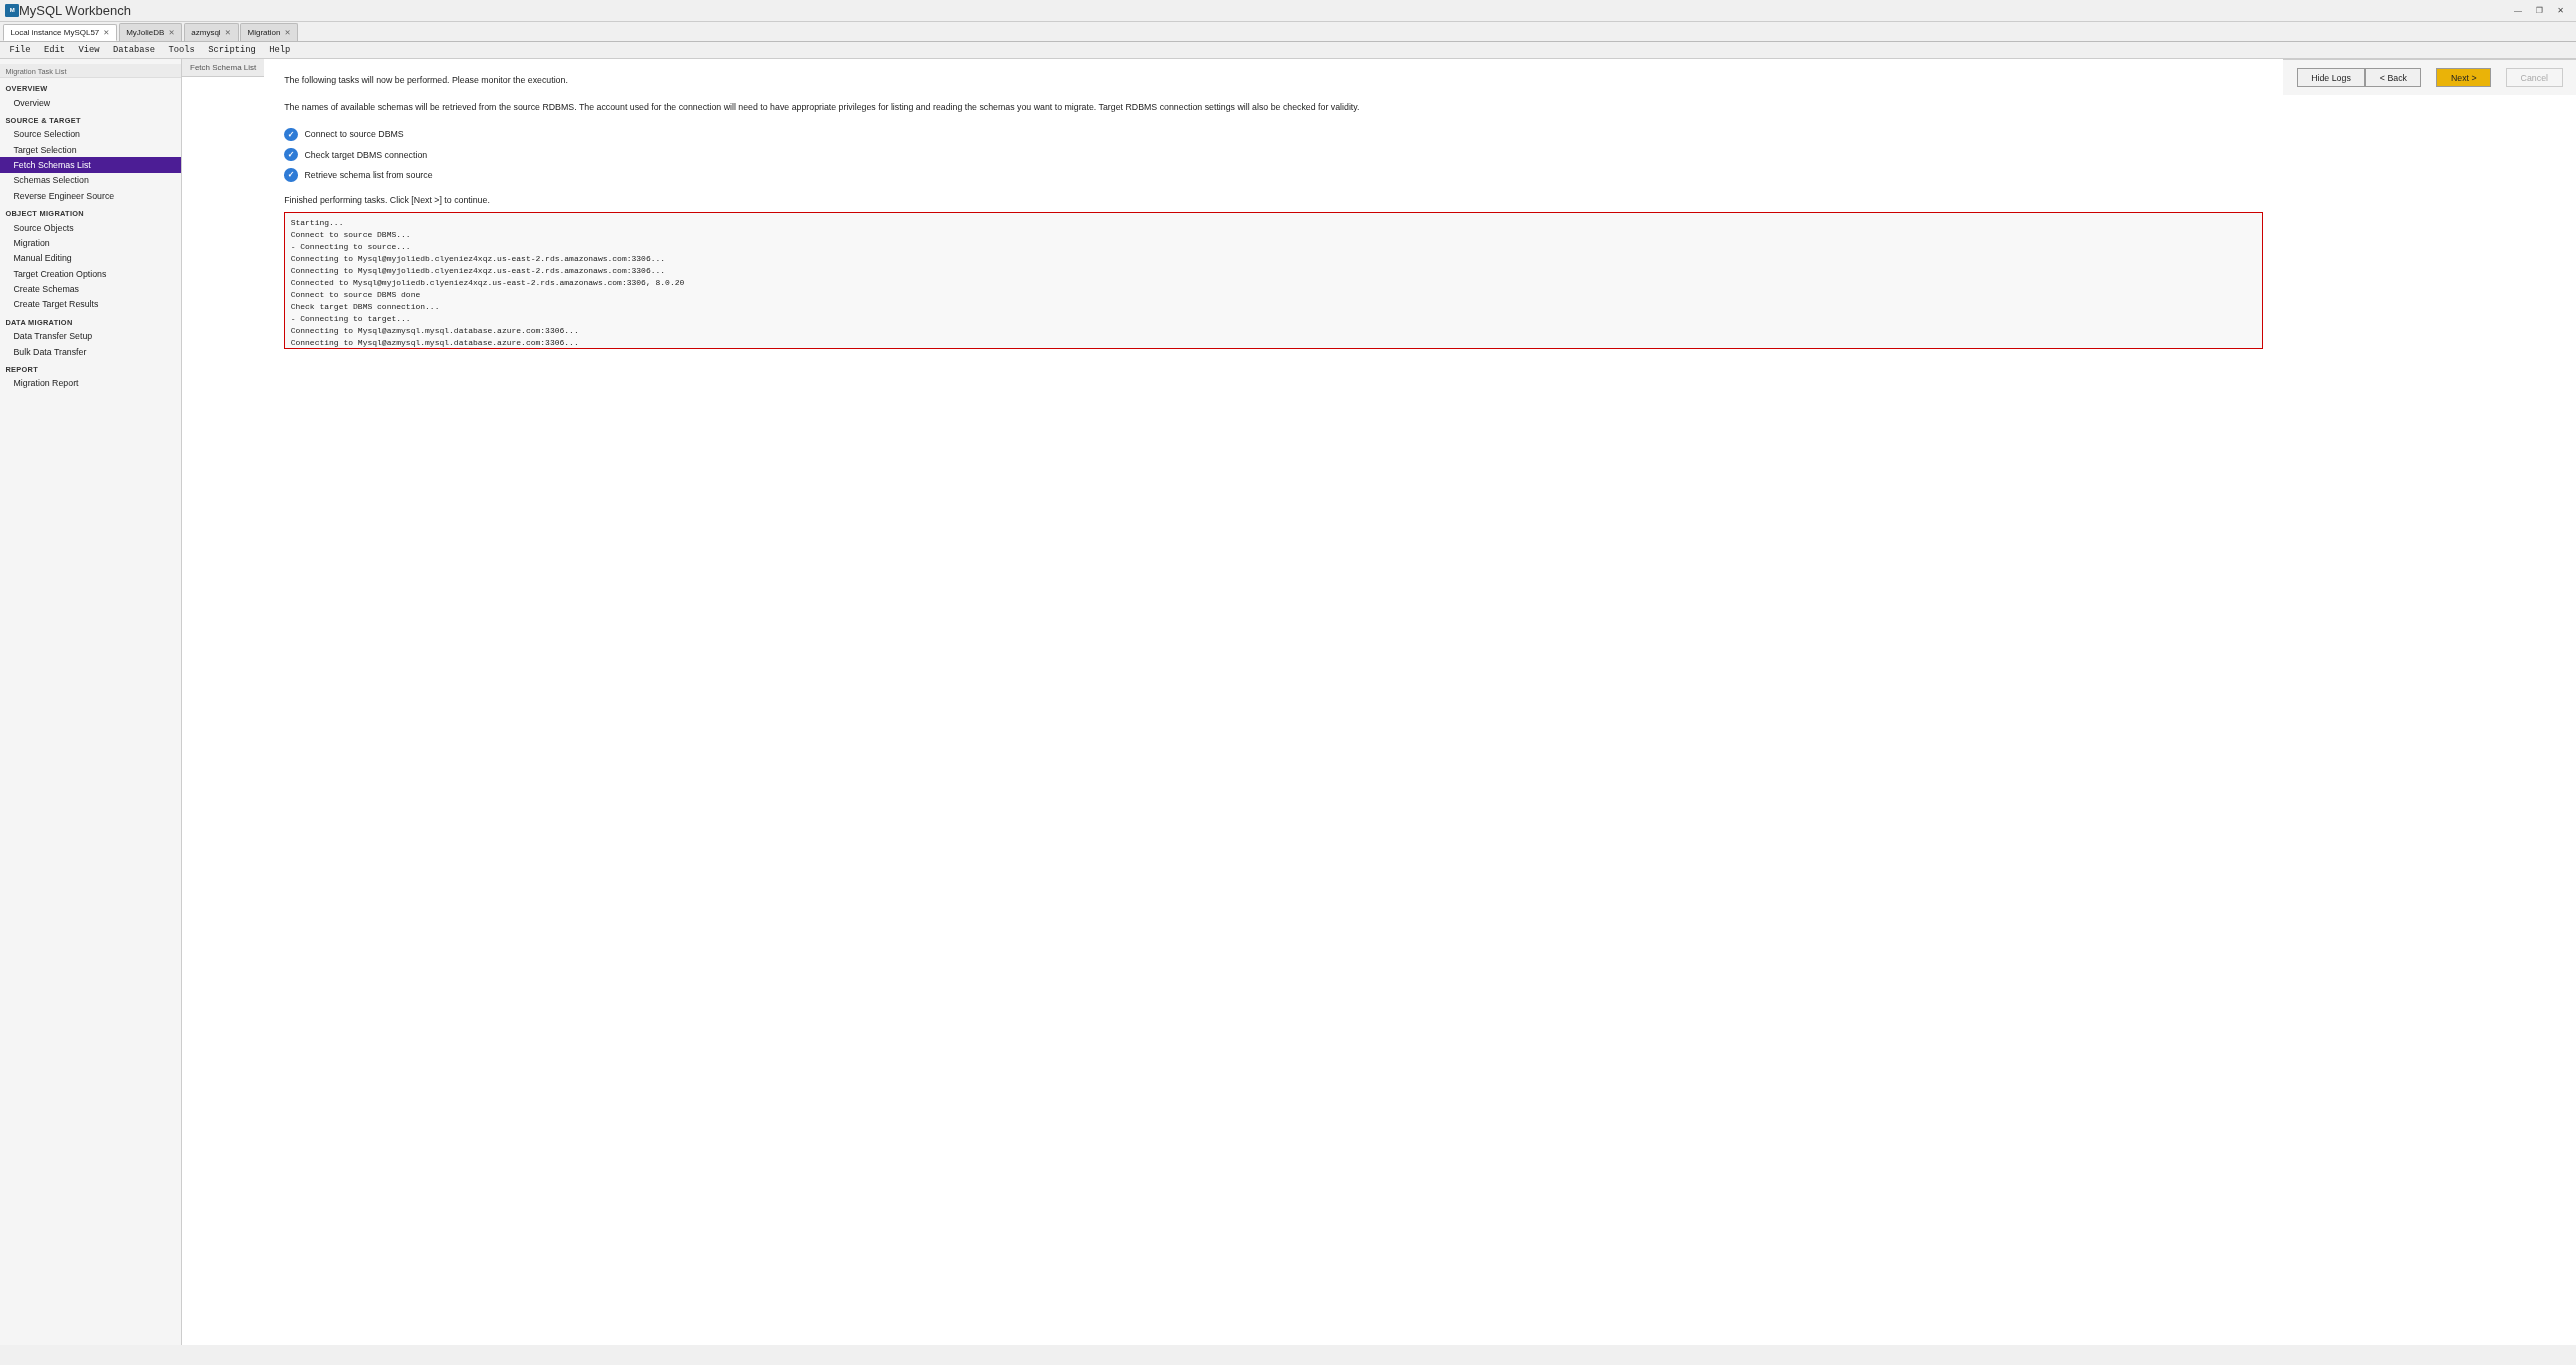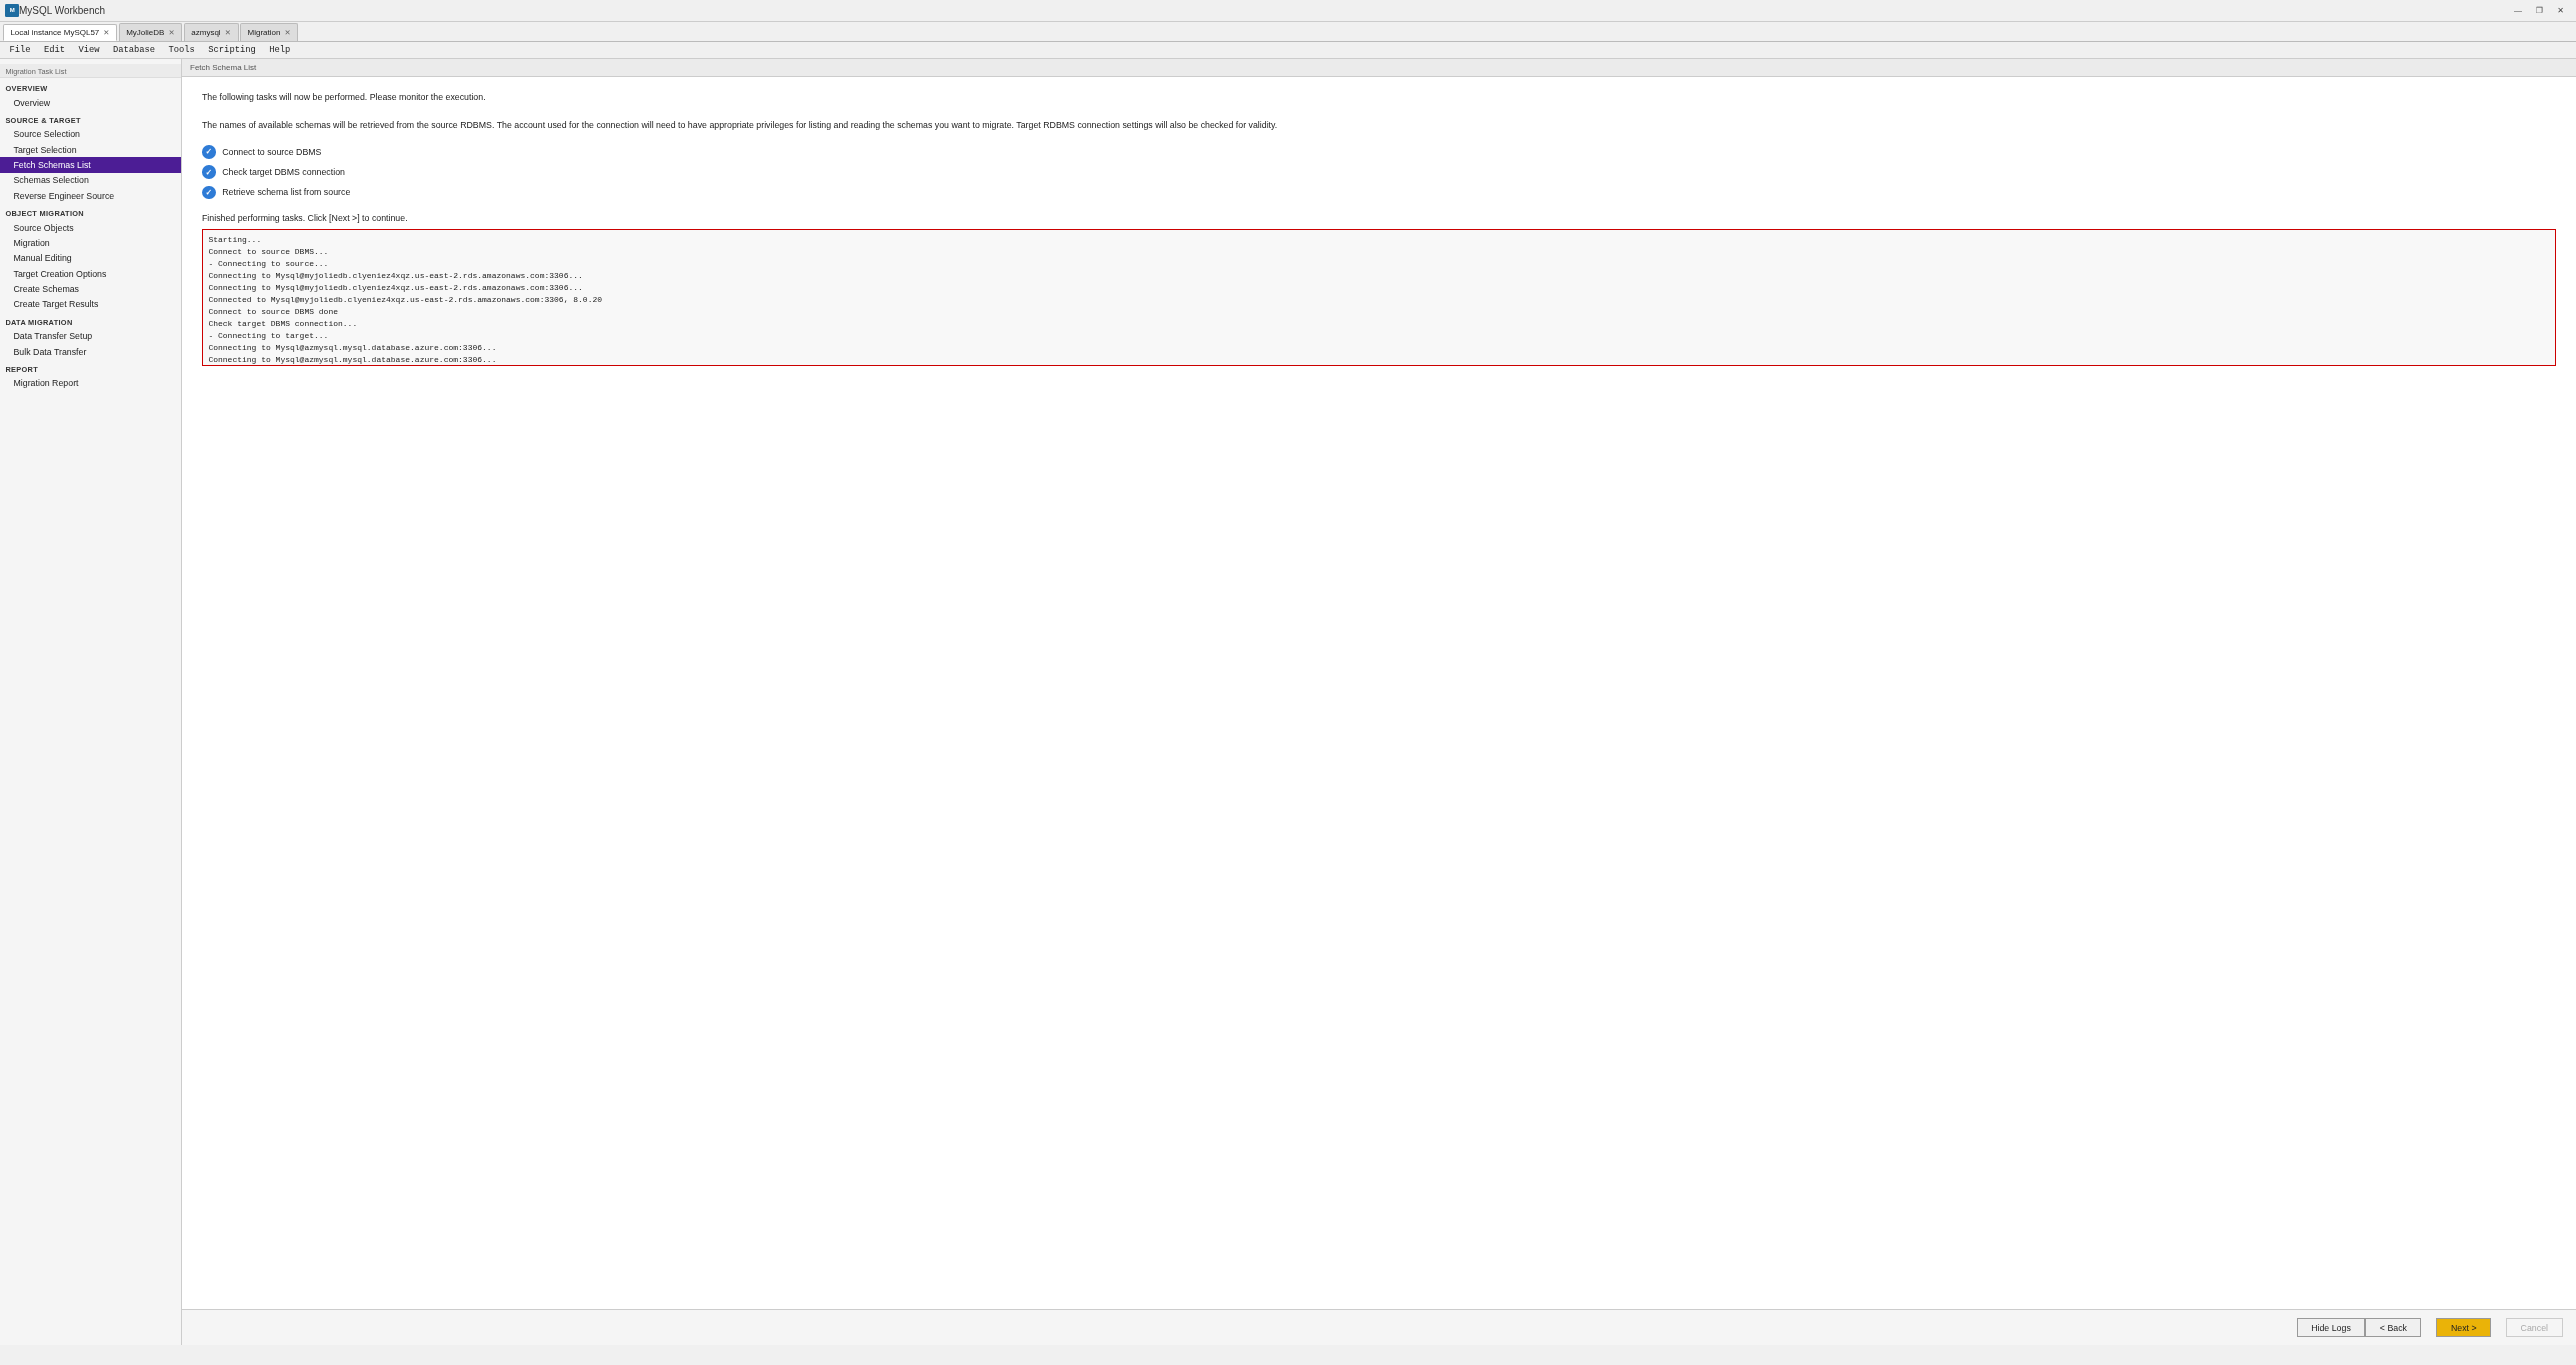--- a/index.html
+++ b/index.html
@@ -7,21 +7,21 @@
 
     
     .titlebar {
       background: #f0f0f0;
       height: 21.6px;
       display: flex;
       align-items: center;
       padding: 0 5.4px;
       border-bottom: 0.7px solid #ccc;
     }
-    .titlebar-title { font-size: 10px; color: #333; flex: 1; }
+    .titlebar-title { font-size: 13px; color: #333; flex: 1; }
     .titlebar-controls { display: flex; gap: 1.3px; }
     .titlebar-btn { width: 20px; height: 15px; background: #f0f0f0; border: none; cursor: pointer; font-size: 8px; color: #444; display: flex; align-items: center; justify-content: center; }
 
     
     .tabbar {
       background: #f0f0f0;
       display: flex;
       align-items: flex-end;
       padding: 0 2.7px;
       border-bottom: 0.7px solid #bbb;
@@ -99,21 +99,20 @@
     }
     .sidebar-item.active {
       background: #4c1d95;
       color: white;
     }
 
     
     .content-area {
       flex: 1;
       display: flex;
-      flex-direction: column;
       background: #fff;
       overflow: hidden;
     }
     .content-header {
       background: #ebebeb;
       border-bottom: 0.7px solid #ccc;
       padding: 2.7px 8px;
       font-size: 8px;
       color: #555;
       height: 17.5px;

